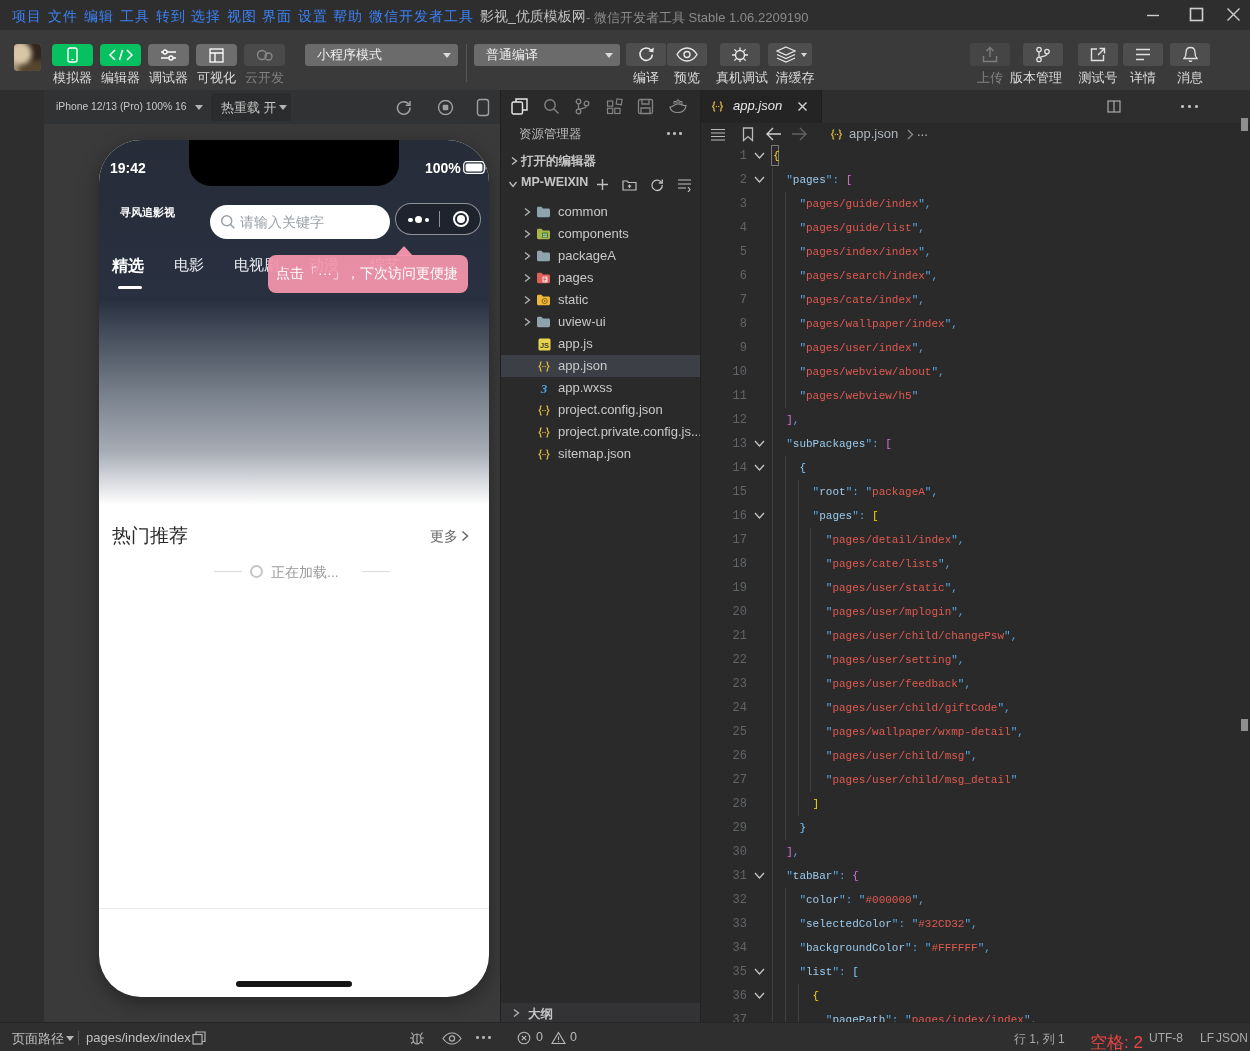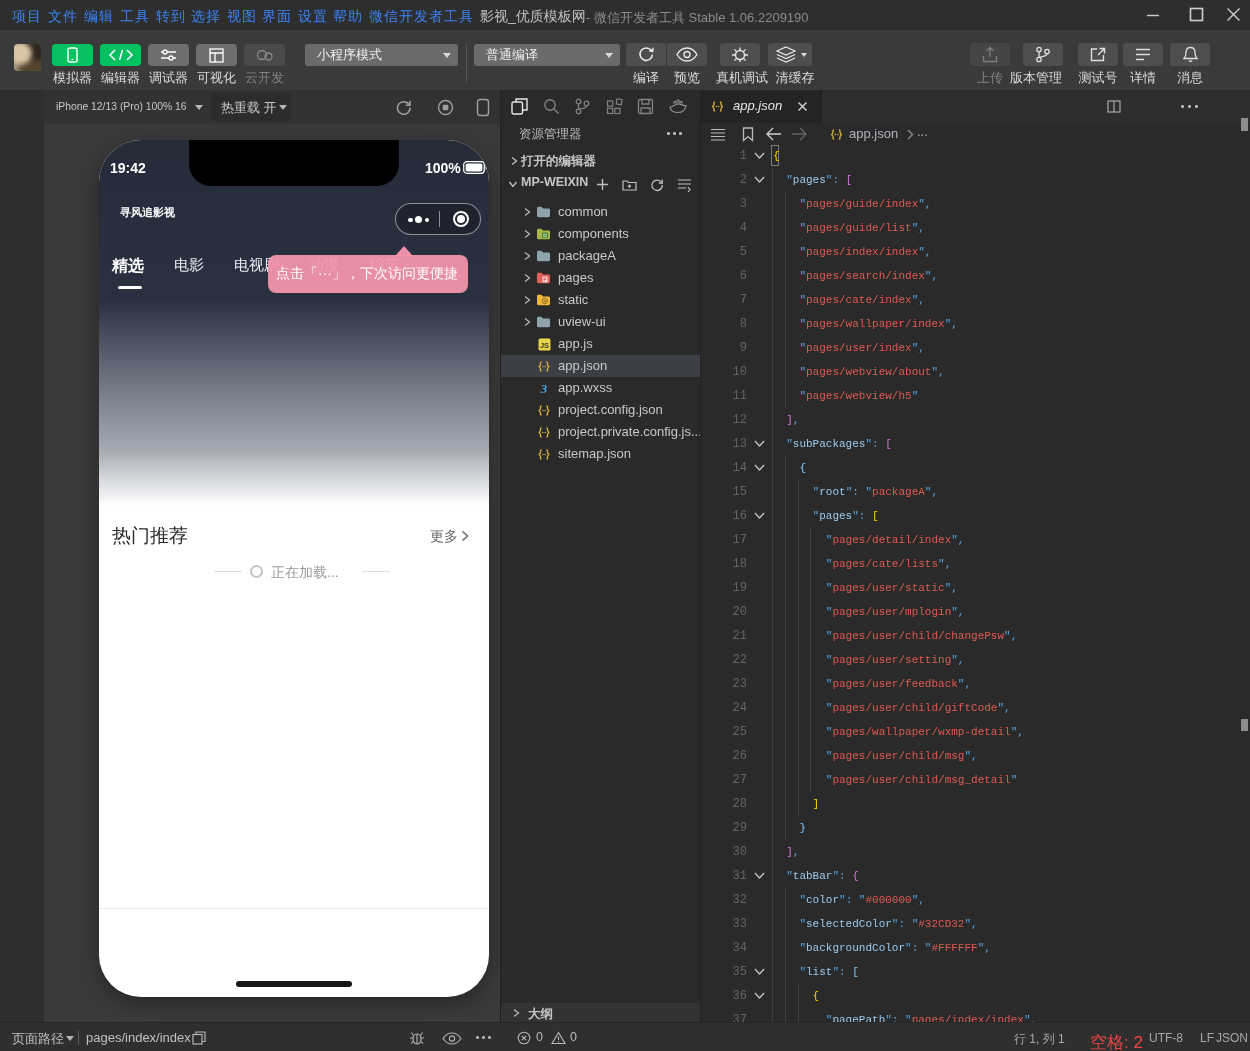--- a/index.html
+++ b/index.html
@@ -230,20 +230,27 @@
       <div id="phead"></div>
       <div id="notch"></div>
       <span class="abs" style="left:11px;top:20px;color:#fff;font-size:14px;font-weight:700">19:42</span>
       <span class="abs" style="left:326px;top:20px;color:#fff;font-size:14px;font-weight:600">100%</span>
       <svg class="abs" style="left:364px;top:21px" width="25" height="13" viewBox="0 0 25 13">
         <rect x="0.7" y="0.7" width="20.6" height="11.6" rx="3" stroke="#fff" stroke-width="1.2" fill="none"></rect>
         <rect x="2.6" y="2.6" width="16.8" height="7.8" rx="1.6" fill="#fff"></rect>
         <path d="M22.6 4.2 C24 4.6 24 8.4 22.6 8.8 Z" fill="#fff"></path>
         </svg>
       <span class="abs" style="left:21px;top:65px;color:#fff;font-size:11px;font-weight:600">寻风追影视</span>
+      <div class="abs" style="left:111px;top:65px;width:180px;height:34px;border-radius:17px;background:#fff">
+        <svg class="abs" style="left:10px;top:9px" width="16" height="16" viewBox="0 0 16 16">
+          <circle cx="6.7" cy="6.7" r="5" stroke="#9aa0a6" stroke-width="1.5" fill="none"></circle>
+          <path d="M10.4 10.4 L14.3 14.3" stroke="#9aa0a6" stroke-width="1.5"></path>
+          </svg>
+        <span class="abs" style="left:30px;top:9px;color:#9aa0a6;font-size:14px">请输入关键字</span>
+      </div>
       <div class="abs" style="left:296px;top:63px;width:86px;height:32px;border-radius:16px;background:#1e232d;border:1px solid rgba(255,255,255,0.5)">
         <div class="abs" style="left:12px;top:13.5px;width:4.5px;height:4.5px;border-radius:50%;background:#fff"></div>
         <div class="abs" style="left:19px;top:12px;width:7px;height:7px;border-radius:50%;background:#fff"></div>
         <div class="abs" style="left:28.5px;top:13.5px;width:4.5px;height:4.5px;border-radius:50%;background:#fff"></div>
         <div class="abs" style="left:42.5px;top:7px;width:1px;height:16px;background:#8b9099"></div>
         <div class="abs" style="left:57px;top:7px;width:16px;height:16px;border-radius:50%;border:2px solid #fff"></div>
         <div class="abs" style="left:61px;top:11px;width:8px;height:8px;border-radius:50%;background:#fff"></div>
       </div>
       <span class="tab" style="left:13px;font-size:16px;font-weight:700;color:#fff">精选</span>
       <div class="abs" style="left:19px;top:146px;width:24px;height:3px;border-radius:2px;background:#fff"></div>

